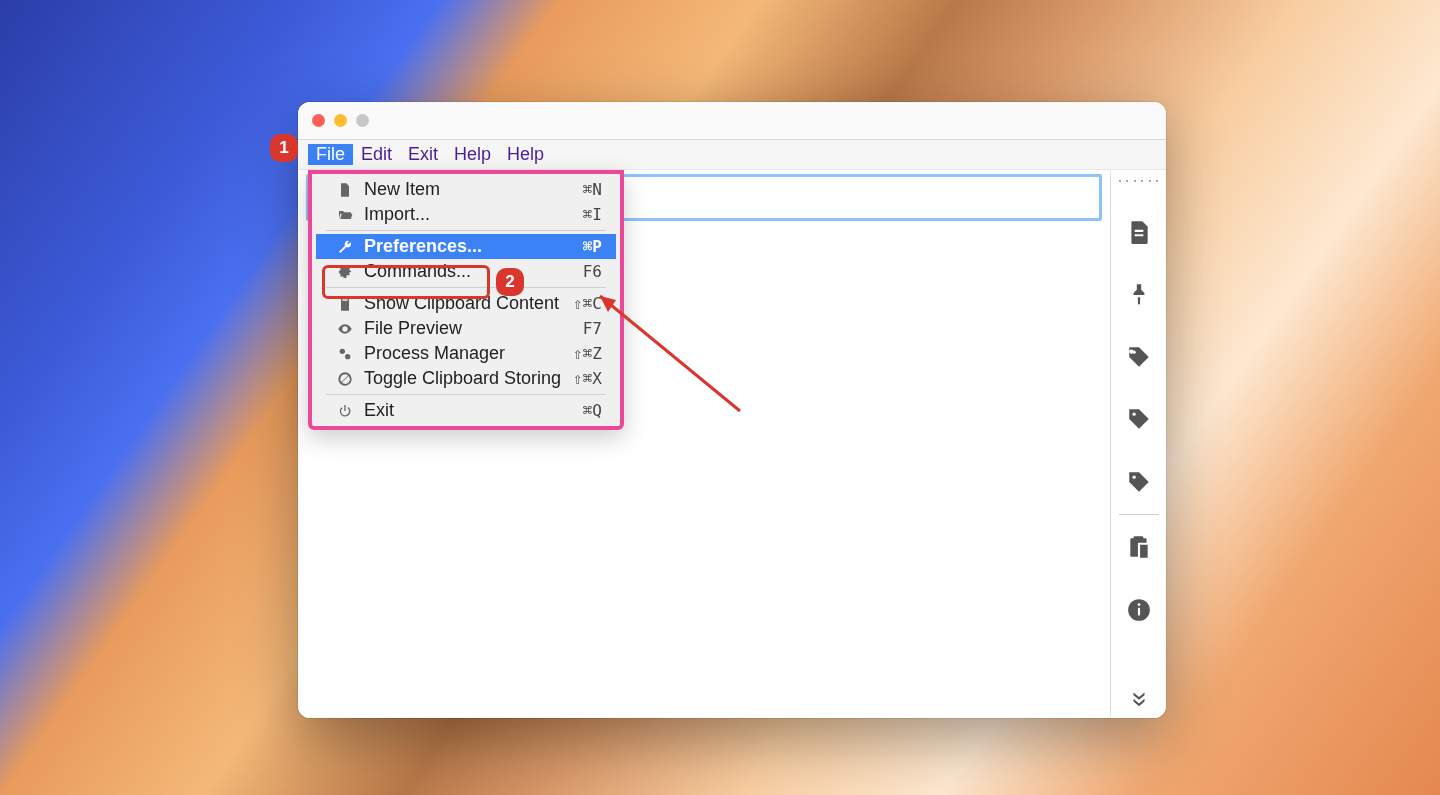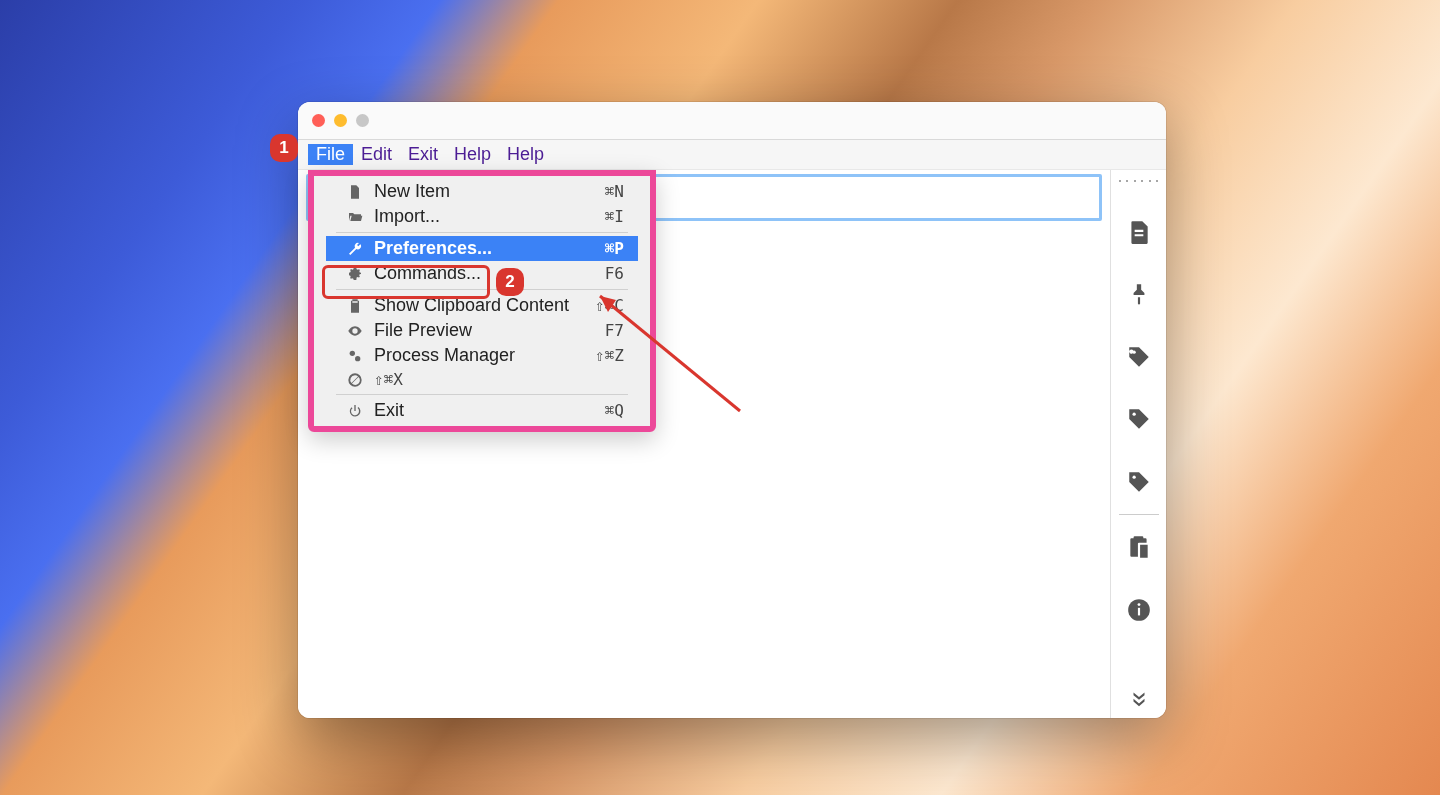--- a/index.html
+++ b/index.html
@@ -64,26 +64,26 @@
   cursor: default;
 }
 .menu-item.active {
   background: #3b82f6;
   color: #fff;
 }
 .dropdown {
   position: absolute;
   left: 10px;
   top: 68px;
-  width: 348px;
+  width: 316px;
   background: #f0f0f0;
-  border: 6px solid #ec4899;
+  border: 4px solid #ec4899;
   border-radius: 0 0 6px 6px;
   box-shadow: 0 8px 24px rgba(0,0,0,.2);
-  padding: 3px 12px;
+  padding: 3px 4px;
   z-index: 50;
 }
 .dd-sep {
   height: 1px;
   background: #d0d0d0;
   margin: 3px 10px;
 }
 .dd-row {
   display: flex;
   align-items: center;
@@ -334,20 +334,21 @@
         </span>
       <span class="dd-label">Process Manager</span>
       <span class="dd-sc">⇧⌘Z</span>
     </div>
     <div class="dd-row">
       <span class="icon">
         <svg viewBox="0 0 24 24">
             <path d="M12 2a10 10 0 1 1 0 20 10 10 0 0 1 0-20zm0 3a7 7 0 0 0-5.3 11.6l9.9-9.9A7 7 0 0 0 12 5zm5.3 2.4l-9.9 9.9A7 7 0 0 0 17.3 7.4z"></path>
           </svg>
         </span>
+      <span class="dd-label">Toggle Clipboard Storing</span>
       <span class="dd-sc">⇧⌘X</span>
     </div>
     <div class="dd-sep"></div>
     <div class="dd-row">
       <span class="icon">
         <svg viewBox="0 0 24 24">
             <path d="M11 3h2v9h-2V3zm-4.2 3.3l1.4 1.4A6 6 0 1 0 18 12a6 6 0 0 0-2.2-4.6l1.4-1.4A8 8 0 1 1 6.8 6.3z"></path>
           </svg>
         </span>
       <span class="dd-label">Exit</span>

